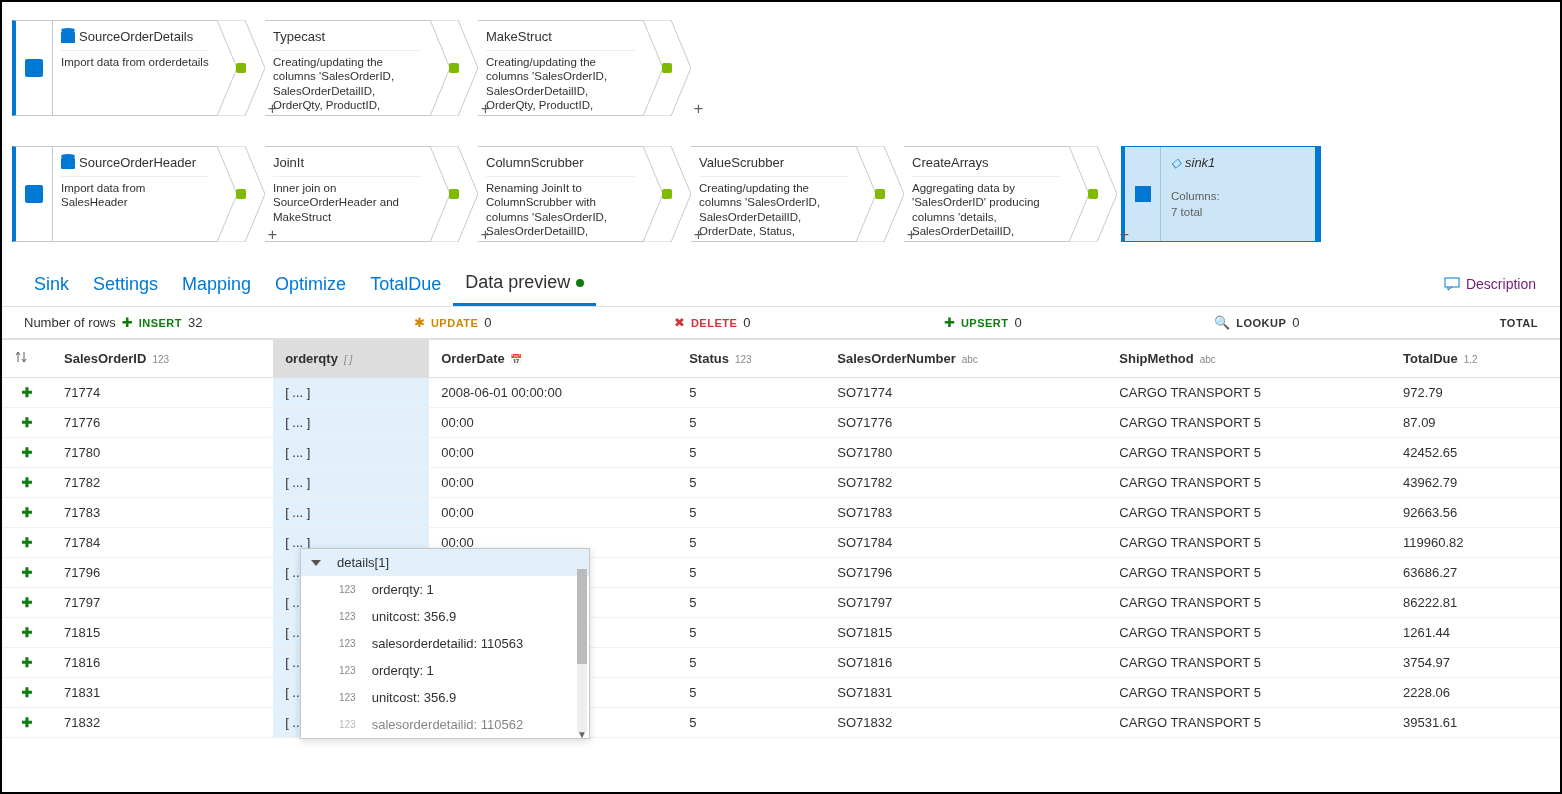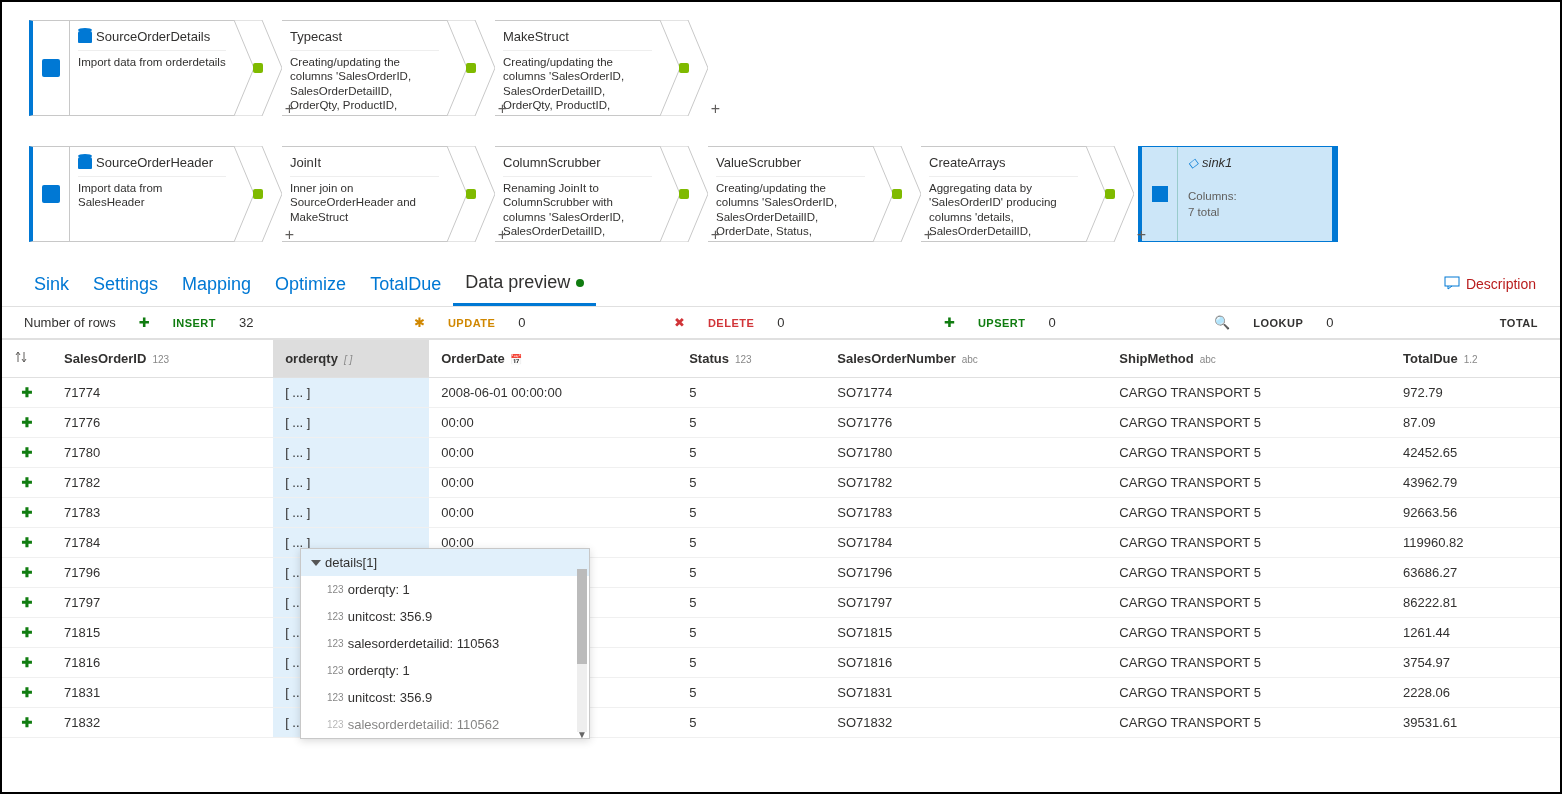--- a/index.html
+++ b/index.html
@@ -2,21 +2,21 @@
 <html><head>
 <meta charset="utf-8">
 <style>
 * { box-sizing: border-box; margin: 0; padding: 0; font-family: "Segoe UI", Arial, sans-serif; }
 body { background: #fff; font-size: 13px; color: #323130; overflow-x: hidden; }
 
 .outer-frame { border: 2px solid #000; width: 1562px; height: 794px; position: relative; overflow: hidden; }
 
 
 .flow-area { padding: 18px 0 10px 0; background: #fff; }
-.flow-row { display: flex; align-items: stretch; margin-bottom: 30px; padding: 0 27px; }
+.flow-row { display: flex; align-items: stretch; margin-bottom: 30px; padding: 0 10px; }
 .flow-row:last-child { margin-bottom: 10px; }
 
 .flow-segment { display: flex; align-items: stretch; height: 96px; }
 
 .pill-left { width: 40px; border: 1px solid #c8c8c8; border-right: none; border-left: 4px solid #0078d4; display:flex; align-items:center; justify-content:center; background:#fff; }
 .pill-left .icon-sq { width:18px; height:18px; background:#0078d4; border-radius:2px; }
 
 .node-box { width: 165px; border-top:1px solid #c8c8c8; border-bottom:1px solid #c8c8c8; background:#fff; padding: 8px 8px 4px 8px; display:flex; flex-direction:column; position:relative; }
 .node-box.first { border-left:1px solid #c8c8c8; }
 .node-title { font-size:13px; margin-bottom:6px; display:flex; align-items:center; gap:4px; }
@@ -36,25 +36,25 @@
 .sink-body { flex:1; padding:8px 10px; }
 .sink-title { font-size:13px; font-style:italic; display:flex; align-items:center; gap:4px; }
 .sink-meta { font-size:11.5px; color:#605e5c; margin-top:18px; line-height:1.4; }
 .sink-right-bar { width:6px; background:#0078d4; position:absolute; right:-1px; top:-1px; bottom:-1px; }
 
 
 .tabs-row { display:flex; align-items:center; padding:0 20px; border-bottom:1px solid #e0e0e0; }
 .tab { padding:10px 12px; font-size:18px; color:#0078d4; cursor:pointer; }
 .tab.active { color:#323130; font-weight:400; border-bottom:3px solid #0078d4; }
 .tab.active .dot { display:inline-block; width:8px; height:8px; background:#107c10; border-radius:50%; margin-left:6px; vertical-align:middle; }
-.describe-link { margin-left:auto; display:flex; align-items:flex-start; gap:6px; color:#b91c1c; font-size:14px; padding:10px 4px; }
+.describe-link { margin-left:auto; display:flex; align-items:center; gap:6px; color:#701a75; font-size:14px; padding:10px 4px; }
 
 
 .stats-bar { display:flex; align-items:center; padding:8px 22px; font-size:13px; border-bottom:1px solid #e0e0e0; }
-.stats-bar .grp { display:flex; align-items:center; gap:23px; }
+.stats-bar .grp { display:flex; align-items:center; gap:6px; }
 .stat-label { font-weight:600; font-size:11px; letter-spacing:0.5px; }
 .stat-ins { color:#107c10; }
 .stat-upd { color:#d08700; }
 .stat-del { color:#d13438; }
 .stat-ups { color:#107c10; }
 .stat-look { color:#605e5c; }
 
 
 .tool-row { display:flex; align-items:center; gap:18px; padding:10px 22px; }
 .tool-btn { display:flex; align-items:center; gap:8px; font-size:14px; cursor:pointer; }
@@ -65,21 +65,21 @@
 .data-table th .tybadge { font-size:10px; color:#888; font-weight:400; margin-left:6px; vertical-align:middle; }
 .data-table td { padding:7px 12px; font-size:13px; border-bottom:1px solid #f0f0f0; white-space:nowrap; }
 .row-action { color:#107c10; font-weight:bold; text-align:center; width:36px; }
 th.sort-col { width:50px; }
 .col-details, .cell-details { background:#e1f0fb; }
 .cell-details { color:#323130; }
 th.col-details { background:#ddd; }
 
 
 .popover { position:absolute; left:298px; top:546px; width:290px; background:#fff; border:1px solid #c8c8c8; box-shadow:0 2px 8px rgba(0,0,0,0.15); z-index:50; font-size:13px; }
-.popover .prow { padding:6px 10px; display:flex; align-items:center; gap:4px; }
+.popover .prow { padding:6px 10px; display:flex; align-items:center; gap:16px; }
 .popover .prow.idx { background:#e1f0fb; }
 .popover .prow.sel { background:#e1f0fb; border:1px dashed #0078d4; }
 .popover .ty { font-size:10px; color:#888; }
 .popover .scroll { position:absolute; right:2px; top:20px; bottom:6px; width:10px; background:#eee; }
 .popover .scroll .thumb { position:absolute; top:0; left:0; right:0; height:95px; background:#bbb; }
 .popover .end-arrow { position:absolute; right:2px; bottom:-2px; font-size:10px; color:#666; }
 
 .tri-down { display:inline-block; width:0; height:0; border-left:5px solid transparent; border-right:5px solid transparent; border-top:6px solid #555; }
 
 .icon-db { width:14px; height:12px; background:#0078d4; border-radius:2px 2px 1px 1px; display:inline-block; position:relative; }

